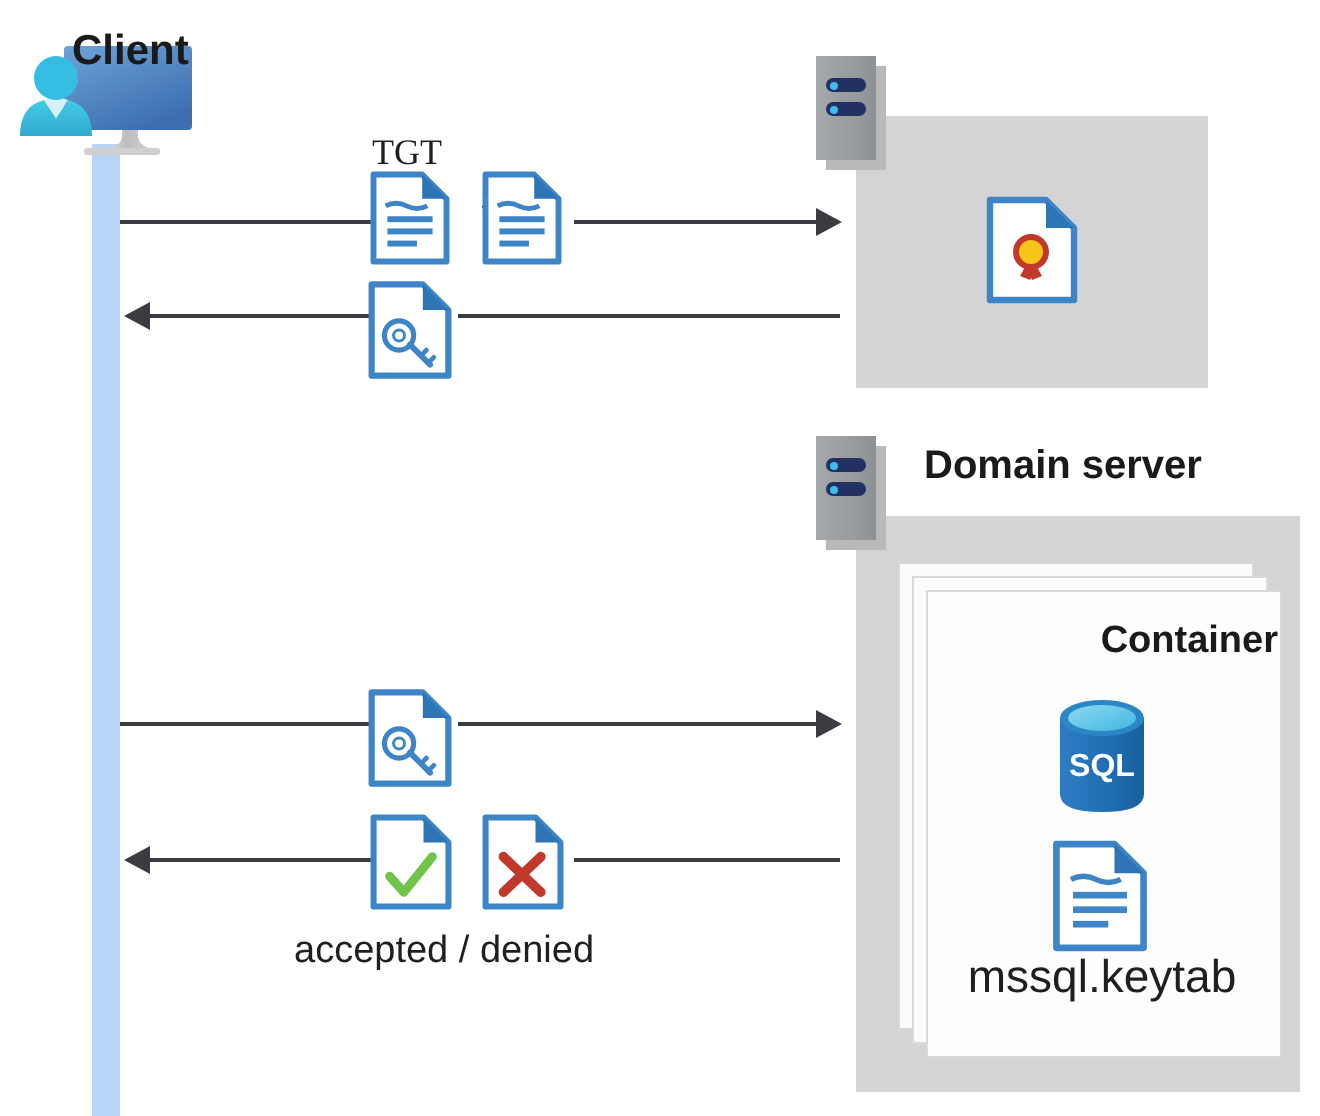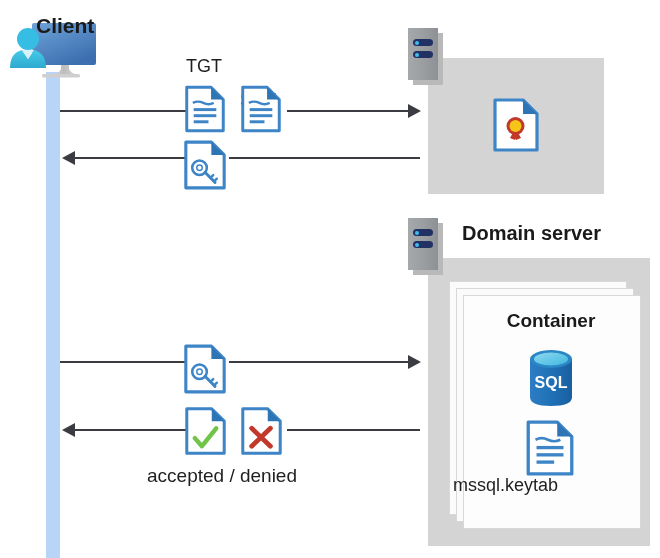--- a/index.html
+++ b/index.html
@@ -75,32 +75,32 @@
     background: #fbfbfb;
     border: 1px solid #d8d8d8;
     box-shadow: 0 0 0 0 rgba(0,0,0,0);
   }
   .card-back2 { left: 449px; top: 281px; width: 176px; height: 232px; }
   .card-back1 { left: 456px; top: 288px; width: 176px; height: 232px; }
   .card-front { left: 463px; top: 295px; width: 176px; height: 232px; background:#fdfdfd; }
 
   .container-title {
     left: 463px; top: 310px; width: 176px;
-    text-align: center;
+    text-align: right;
     font-size: 19px; font-weight: bold; color: #1a1a1a;
   }
   .keytab-label {
     left: 453px; top: 475px; width: 196px;
-    text-align: left;
-    font-size: 18px; color: #1f1f1f;
+    text-align: center;
+    font-size: 23px; color: #1f1f1f;
   }
 
   
   .flow-label { font-size: 18px; color: #1f1f1f; }
-  .lbl-tgt { left: 186px; top: 56px; }
+  .lbl-tgt { left: 186px; top: 66px; font-family: Liberation Serif, serif; }
   .lbl-spn { left: 240px; top: 50px; margin-top: 40px; }
   .lbl-accepted { left: 147px; top: 465px; font-size: 19px; text-align: right; }
 
   
   .line {
     height: 2px;
     background: #3b3b42;
   }
   .arrow-head {
     width: 0; height: 0;

